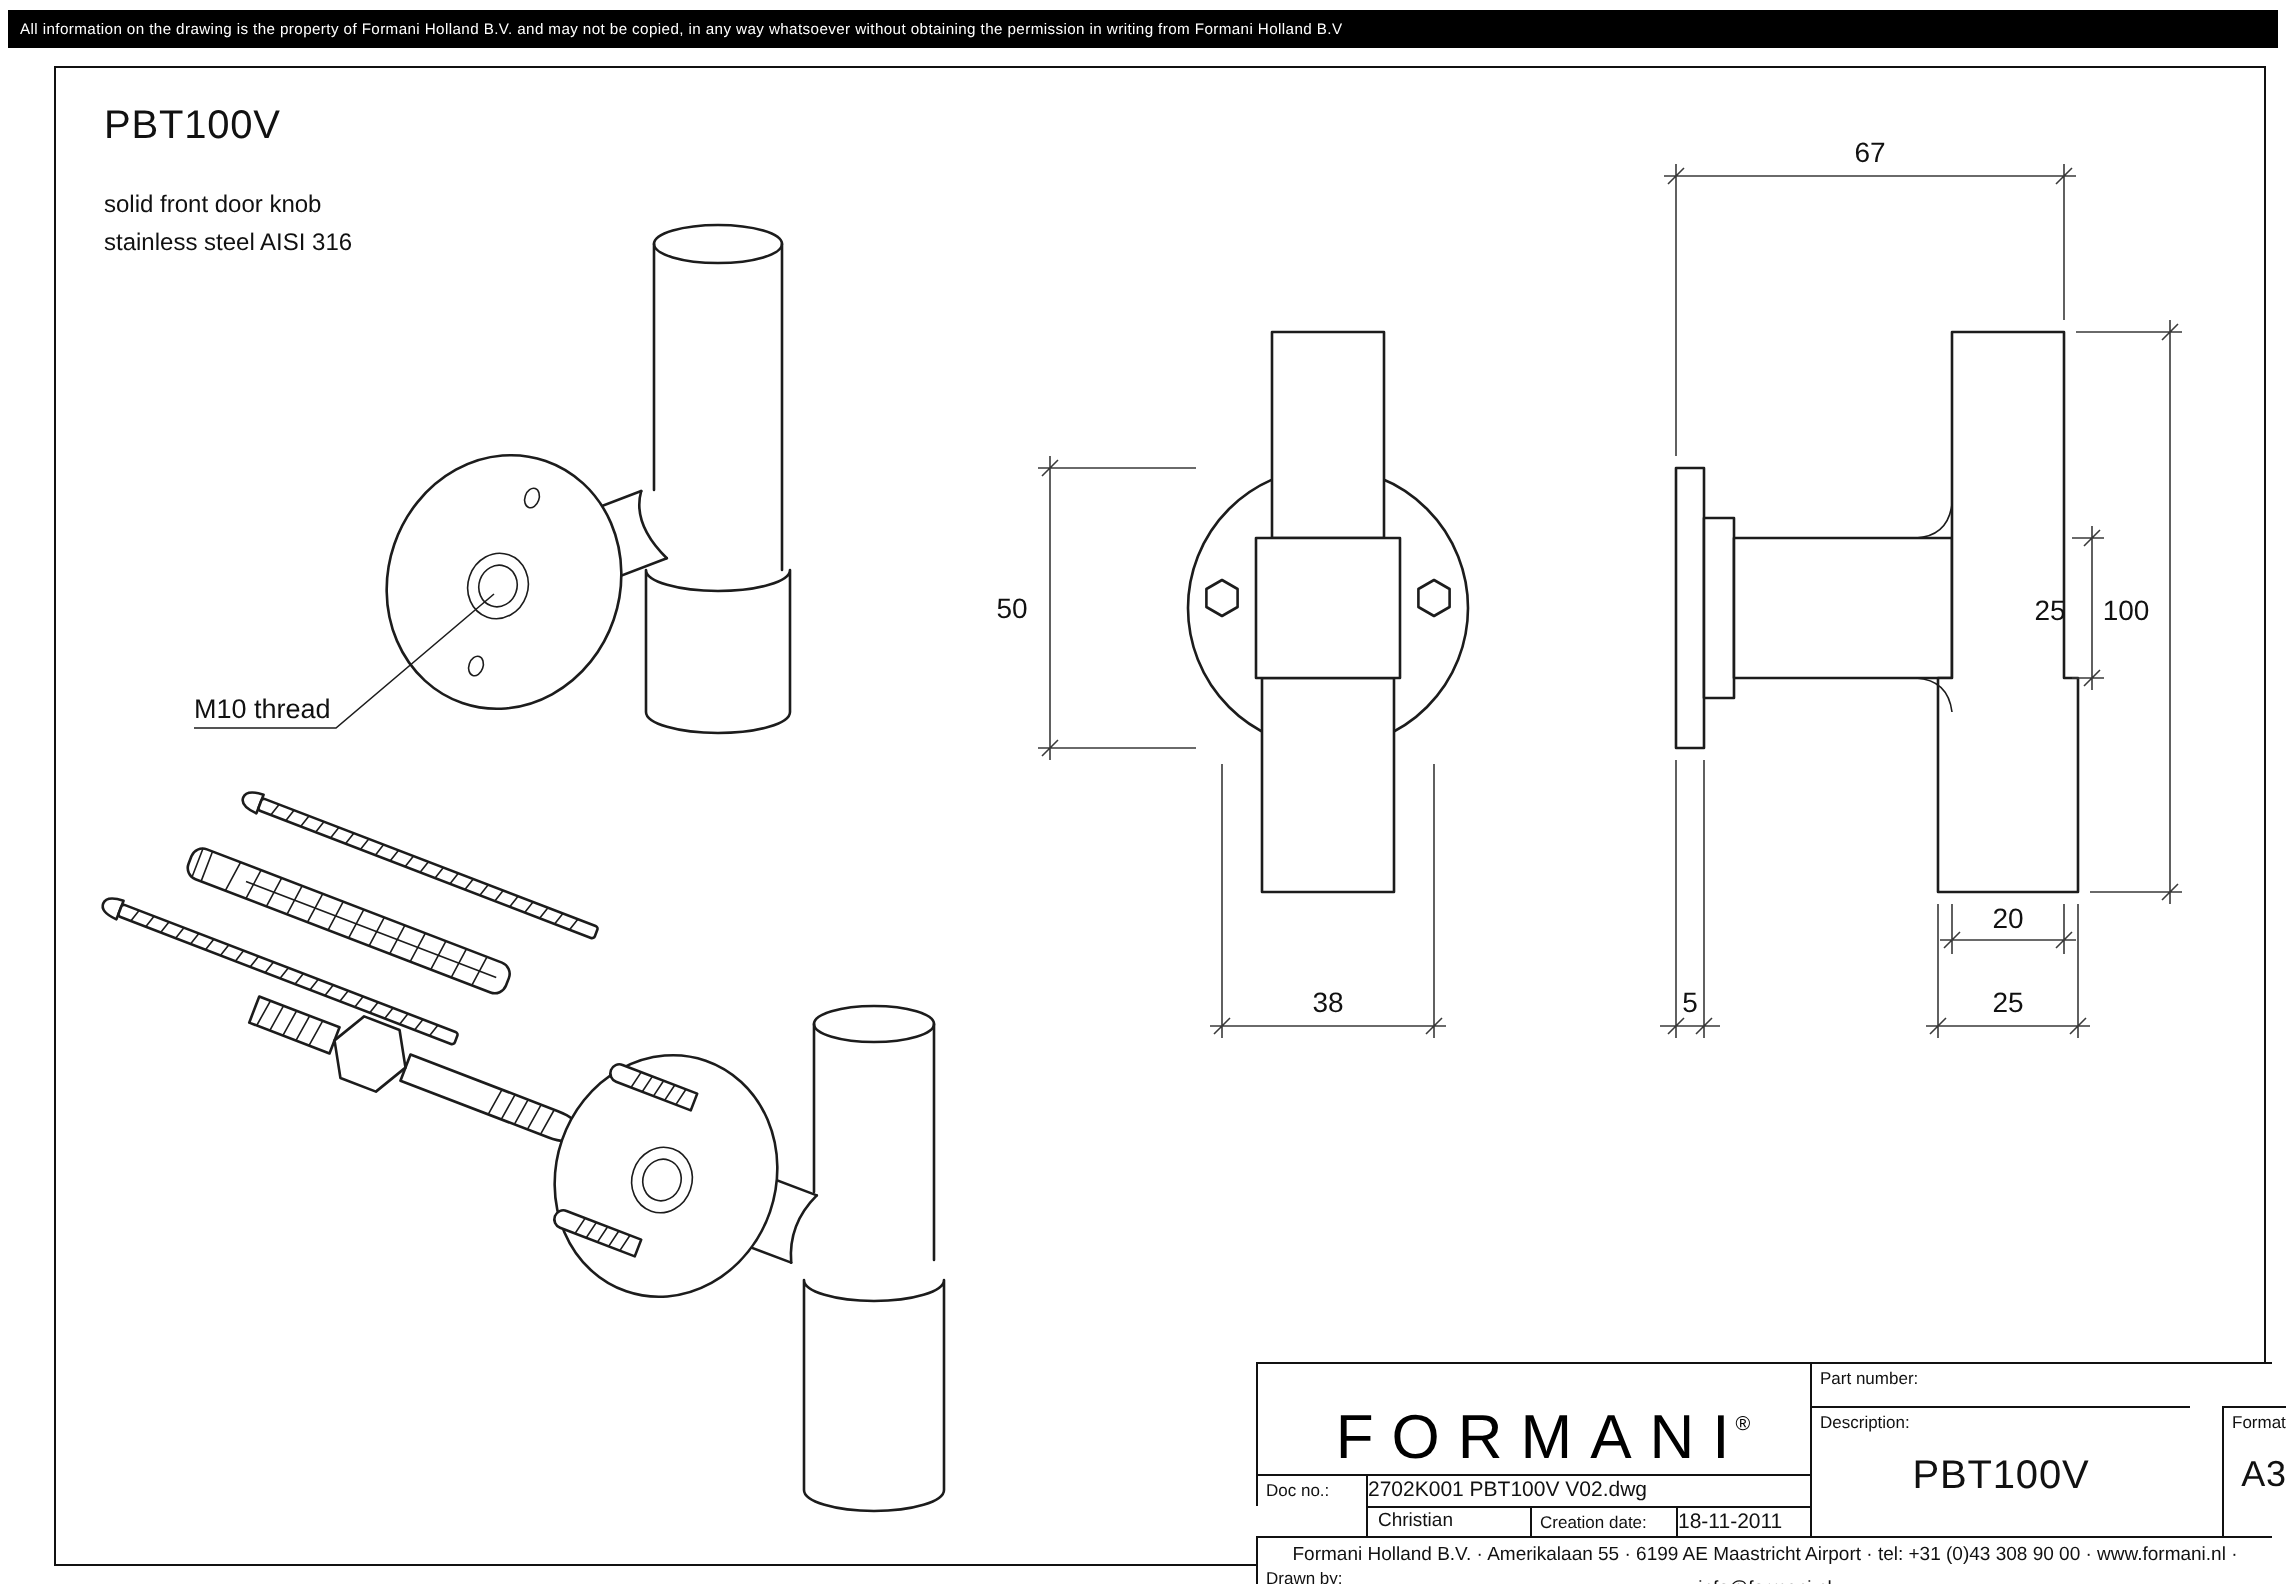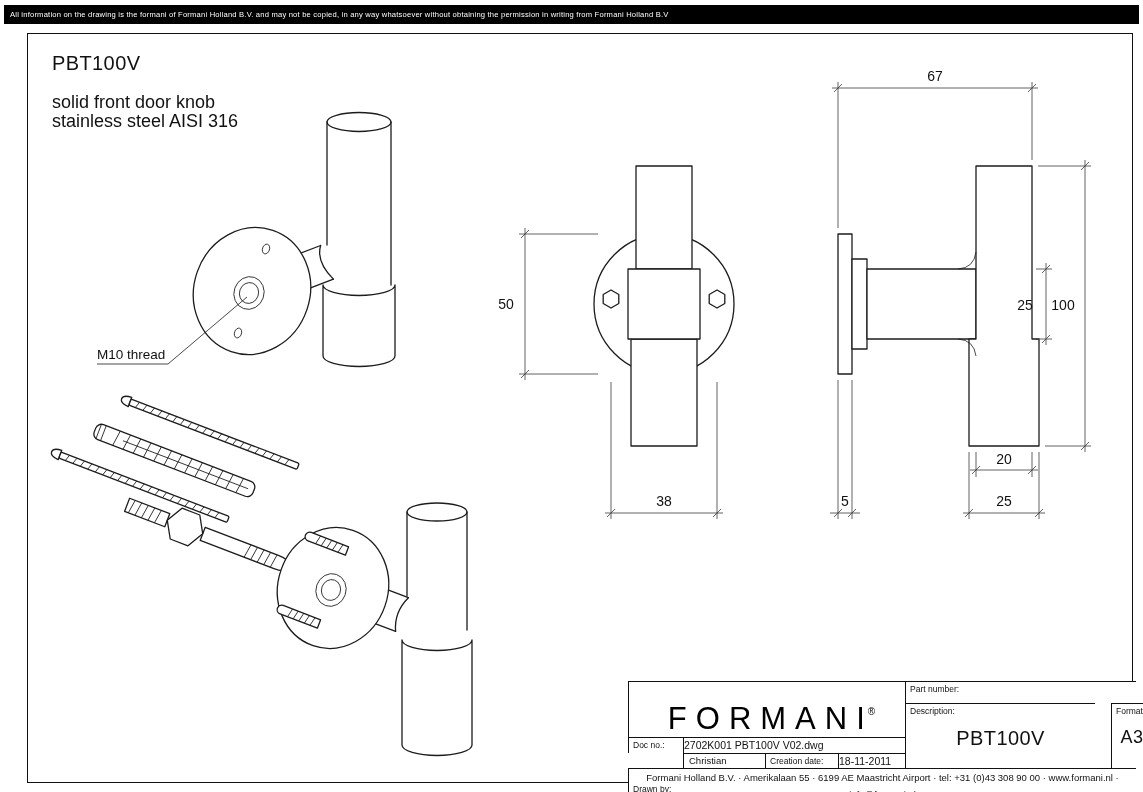--- a/index.html
+++ b/index.html
@@ -2,21 +2,21 @@
 <html><head>
 <meta charset="utf-8">
 <style>
   html,body{margin:0;padding:0;background:#fff;}
   body{width:1143px;height:792px;position:relative;font-family:"Liberation Sans",sans-serif;color:#111;overflow:hidden;}
   .abs{position:absolute;}
   #disclaimer-bar{left:4px;top:5px;width:1135px;height:19px;background:#000;color:#fff;
     font-size:7.6px;line-height:19px;padding-left:6px;box-sizing:border-box;letter-spacing:.2px;}
   #page-border{left:27px;top:33px;width:1106px;height:750px;border:1.6px solid #111;box-sizing:border-box;}
   #drawing-title{left:52px;top:52px;font-size:20px;letter-spacing:.4px;}
-  #drawing-subtitle{left:52px;top:93px;font-size:18px;line-height:19px;}
+  #drawing-subtitle{left:52px;top:93px;font-size:12px;line-height:19px;}
   svg{position:absolute;left:0;top:0;}
   .outline{fill:#fff;stroke:#1c1c1c;stroke-width:1.3;stroke-linejoin:round;}
   .line{fill:none;stroke:#1c1c1c;stroke-width:1.3;stroke-linecap:round;}
   .thin{fill:none;stroke:#1c1c1c;stroke-width:.8;}
   .fillw{fill:#fff;stroke:none;}
   .dim{fill:none;stroke:#3a3a3a;stroke-width:.8;}
   .dimtxt{font:14px "Liberation Sans",sans-serif;fill:#111;text-anchor:middle;}
   
   #title-block{left:628px;top:681px;width:508px;height:105px;font-size:10px;}
   .cell{position:absolute;box-sizing:border-box;border-left:1.1px solid #111;border-top:1.1px solid #111;background:#fff;}
@@ -33,21 +33,21 @@
   .drawn-label{left:0;top:72px;width:55px;height:15px;margin-top:28px;}
   .drawn-value{left:55px;top:72px;width:82px;height:15px;font-size:9.5px;line-height:14px;padding-left:5px;}
   .date-label{left:137px;top:72px;width:73px;height:15px;}
   .date-value{left:210px;top:72px;width:67px;height:15px;font-size:10.5px;text-align:left;line-height:14px;}
   .row-lbl{font-size:8.5px;line-height:15px;padding-left:4px;display:block;}
   .footer-cell{left:0;top:87px;width:508px;height:18px;font-size:9.5px;text-align:center;line-height:17px;}
 </style>
 </head>
 <body>
 
-<div class="abs" id="disclaimer-bar">All information on the drawing is the formani of Formani Holland B.V. and may not be copied, in any way whatsoever without obtaining the permission in writing from Formani Holland B.V</div>
+<div class="abs" id="disclaimer-bar">All information on the drawing is the property of Formani Holland B.V. and may not be copied, in any way whatsoever without obtaining the permission in writing from Formani Holland B.V</div>
 <div class="abs" id="page-border"></div>
 <div class="abs" id="drawing-title">PBT100V</div>
 <div class="abs" id="drawing-subtitle">
   <div>solid front door knob</div>
   <div>stainless steel AISI 316</div>
 </div>
 
 <svg width="1143" height="792" viewBox="0 0 1143 792">
 
   <g>

